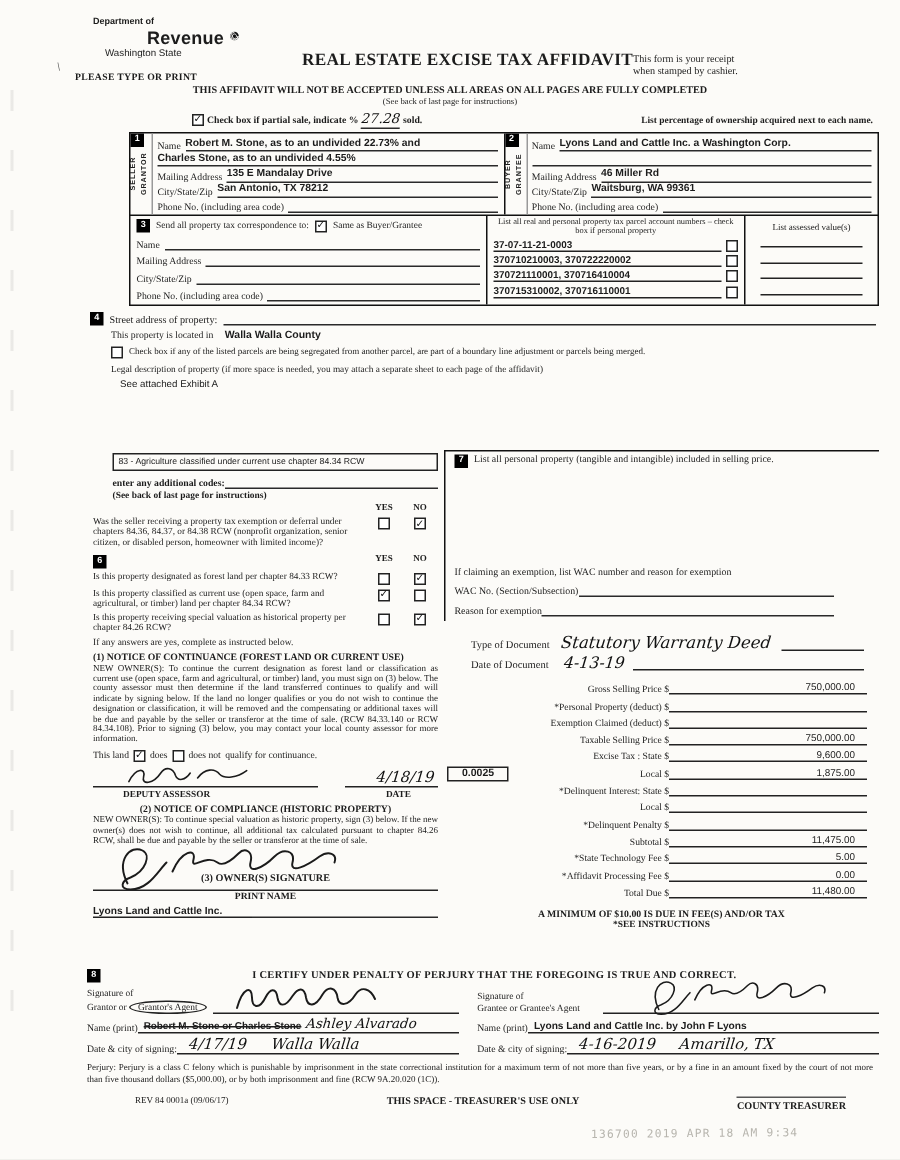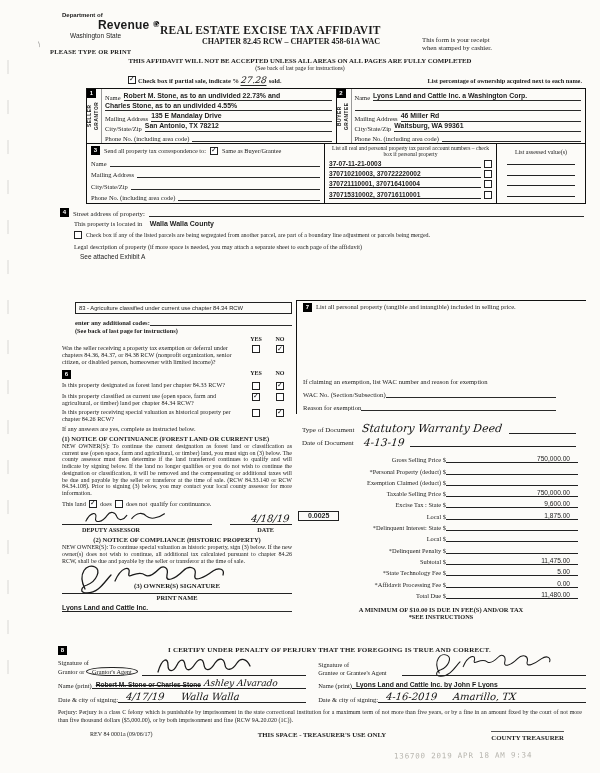--- a/index.html
+++ b/index.html
@@ -27,21 +27,21 @@
   svg.sig path { fill:none; stroke:#1b1b1b; stroke-width:1.3; stroke-linecap:round; }
 
   
   .header { position:absolute; top:8px; left:0; right:0; }
   .hgrid { display:grid; grid-template-columns:150px 1fr 168px; padding:0 10px; }
   .logo-row { display:flex; gap:4px; margin-left:52px; margin-top:4px; align-items:flex-start; }
   .dept { font:bold 6px "Liberation Sans",sans-serif; }
   .revname { font:bold 12px "Liberation Sans",sans-serif; letter-spacing:0.2px;margin-left:36px; }
   .state { font:6.5px "Liberation Sans",sans-serif; margin-left:8px; }
   .please { font-size:6.5px; margin-left:40px; margin-top:9px; font-weight:bold; letter-spacing:0.2px; }
-  .title { font:bold 11.5px "Liberation Serif",serif; text-align:left; margin-top:16px; letter-spacing:0.2px; }
+  .title { font:bold 11.5px "Liberation Serif",serif; text-align:right; margin-top:26px; letter-spacing:0.2px; }
   .chapter { font:bold 8px "Liberation Serif",serif; text-align:center; margin-top:1px; }
   .receipt { font-size:6.8px; text-align:left; margin-top:28px; line-height:1.25; }
   .warning { text-align:center; font-weight:bold; font-size:6.8px; margin-top:2px; }
   .seeback-top { text-align:center; font-size:5.8px; margin-top:0.5px; }
   .partialrow { display:flex; align-items:flex-end; margin:2px 18px 0 128px; font-size:6.3px; }
   .pval { font-size:9px; margin:0 2px; position:relative; top:2px; }
   .ownnote { margin-left:auto; font-weight:bold; font-size:6.3px; }
 
   
   .sbbox { position:absolute; top:88px; left:86px; width:500px; height:56px;
@@ -112,21 +112,21 @@
   .pnval .fldline { flex:1; }
 
   
   .midright { position:absolute; top:300px; left:296px; width:290px; }
   .s7top { border-top:1px solid #111; border-left:1px solid #111; padding:2px 0 3px 6px; }
   .s7titlerow { display:flex; gap:4px; }
   .s7title { font-size:6.6px; line-height:1.2; width:230px; }
   .s7space { height:64px; }
   .exnote { font-size:6.6px; margin-top:2px; }
   .wrow { display:flex; align-items:flex-end; height:13px; margin-right:30px; }
-  .typerow { display:flex; align-items:flex-end; margin-top:8px; padding-left:6px; }
+  .typerow { display:flex; align-items:flex-end; margin-top:8px; padding-left:6px;margin-left:12px; }
   .typeval { font-size:11px; margin:0 6px -1px 8px; }
   .dateval { font-size:10.5px; margin:0 6px -1px 10px; }
   .trline { flex:1; border-bottom:1px solid #222; margin-right:10px; }
   .money { margin-top:5px; }
   .mrow { display:flex; align-items:flex-end; height:11.3px; }
   .mlabel { width:150px; display:flex; justify-content:flex-end; align-items:flex-end; font-size:6.4px; white-space:nowrap; }
   .ratebox { border:1.2px solid #222; font:bold 7px "Liberation Sans",sans-serif;
     padding:0.5px 9px; margin-right:auto; margin-left:2px; position:relative; top:1px; }
   .mval { flex:1; border-bottom:1px solid #222; text-align:right;
     font:6.6px "Liberation Sans",sans-serif; padding-right:8px; margin-right:8px; }
@@ -179,21 +179,20 @@
           </div>
           <svg width="24" height="24" viewBox="0 0 24 24">
             <circle cx="12" cy="12" r="10.5" fill="#111"></circle>
             <path d="M12 3 A 9 9 0 1 0 21 12 A 7 7 0 1 1 7 12 A 5 5 0 1 1 15.5 15.5" fill="none" stroke="#fcfbf8" stroke-width="2.2"></path>
           </svg>
         </div>
         <div class="please">PLEASE TYPE OR PRINT</div>
       </div>
       <div>
         <div class="title">REAL ESTATE EXCISE TAX AFFIDAVIT</div>
-        <div class="chapter">CHAPTER 82.45 RCW – CHAPTER 458-61A WAC</div>
       </div>
       <div class="receipt">
         <div>This form is your receipt</div>
         <div>when stamped by cashier.</div>
       </div>
     </div>
     <div class="warning">THIS AFFIDAVIT WILL NOT BE ACCEPTED UNLESS ALL AREAS ON ALL PAGES ARE FULLY COMPLETED</div>
     <div class="seeback-top">(See back of last page for instructions)</div>
     <div class="partialrow">
       <span class="cb">

